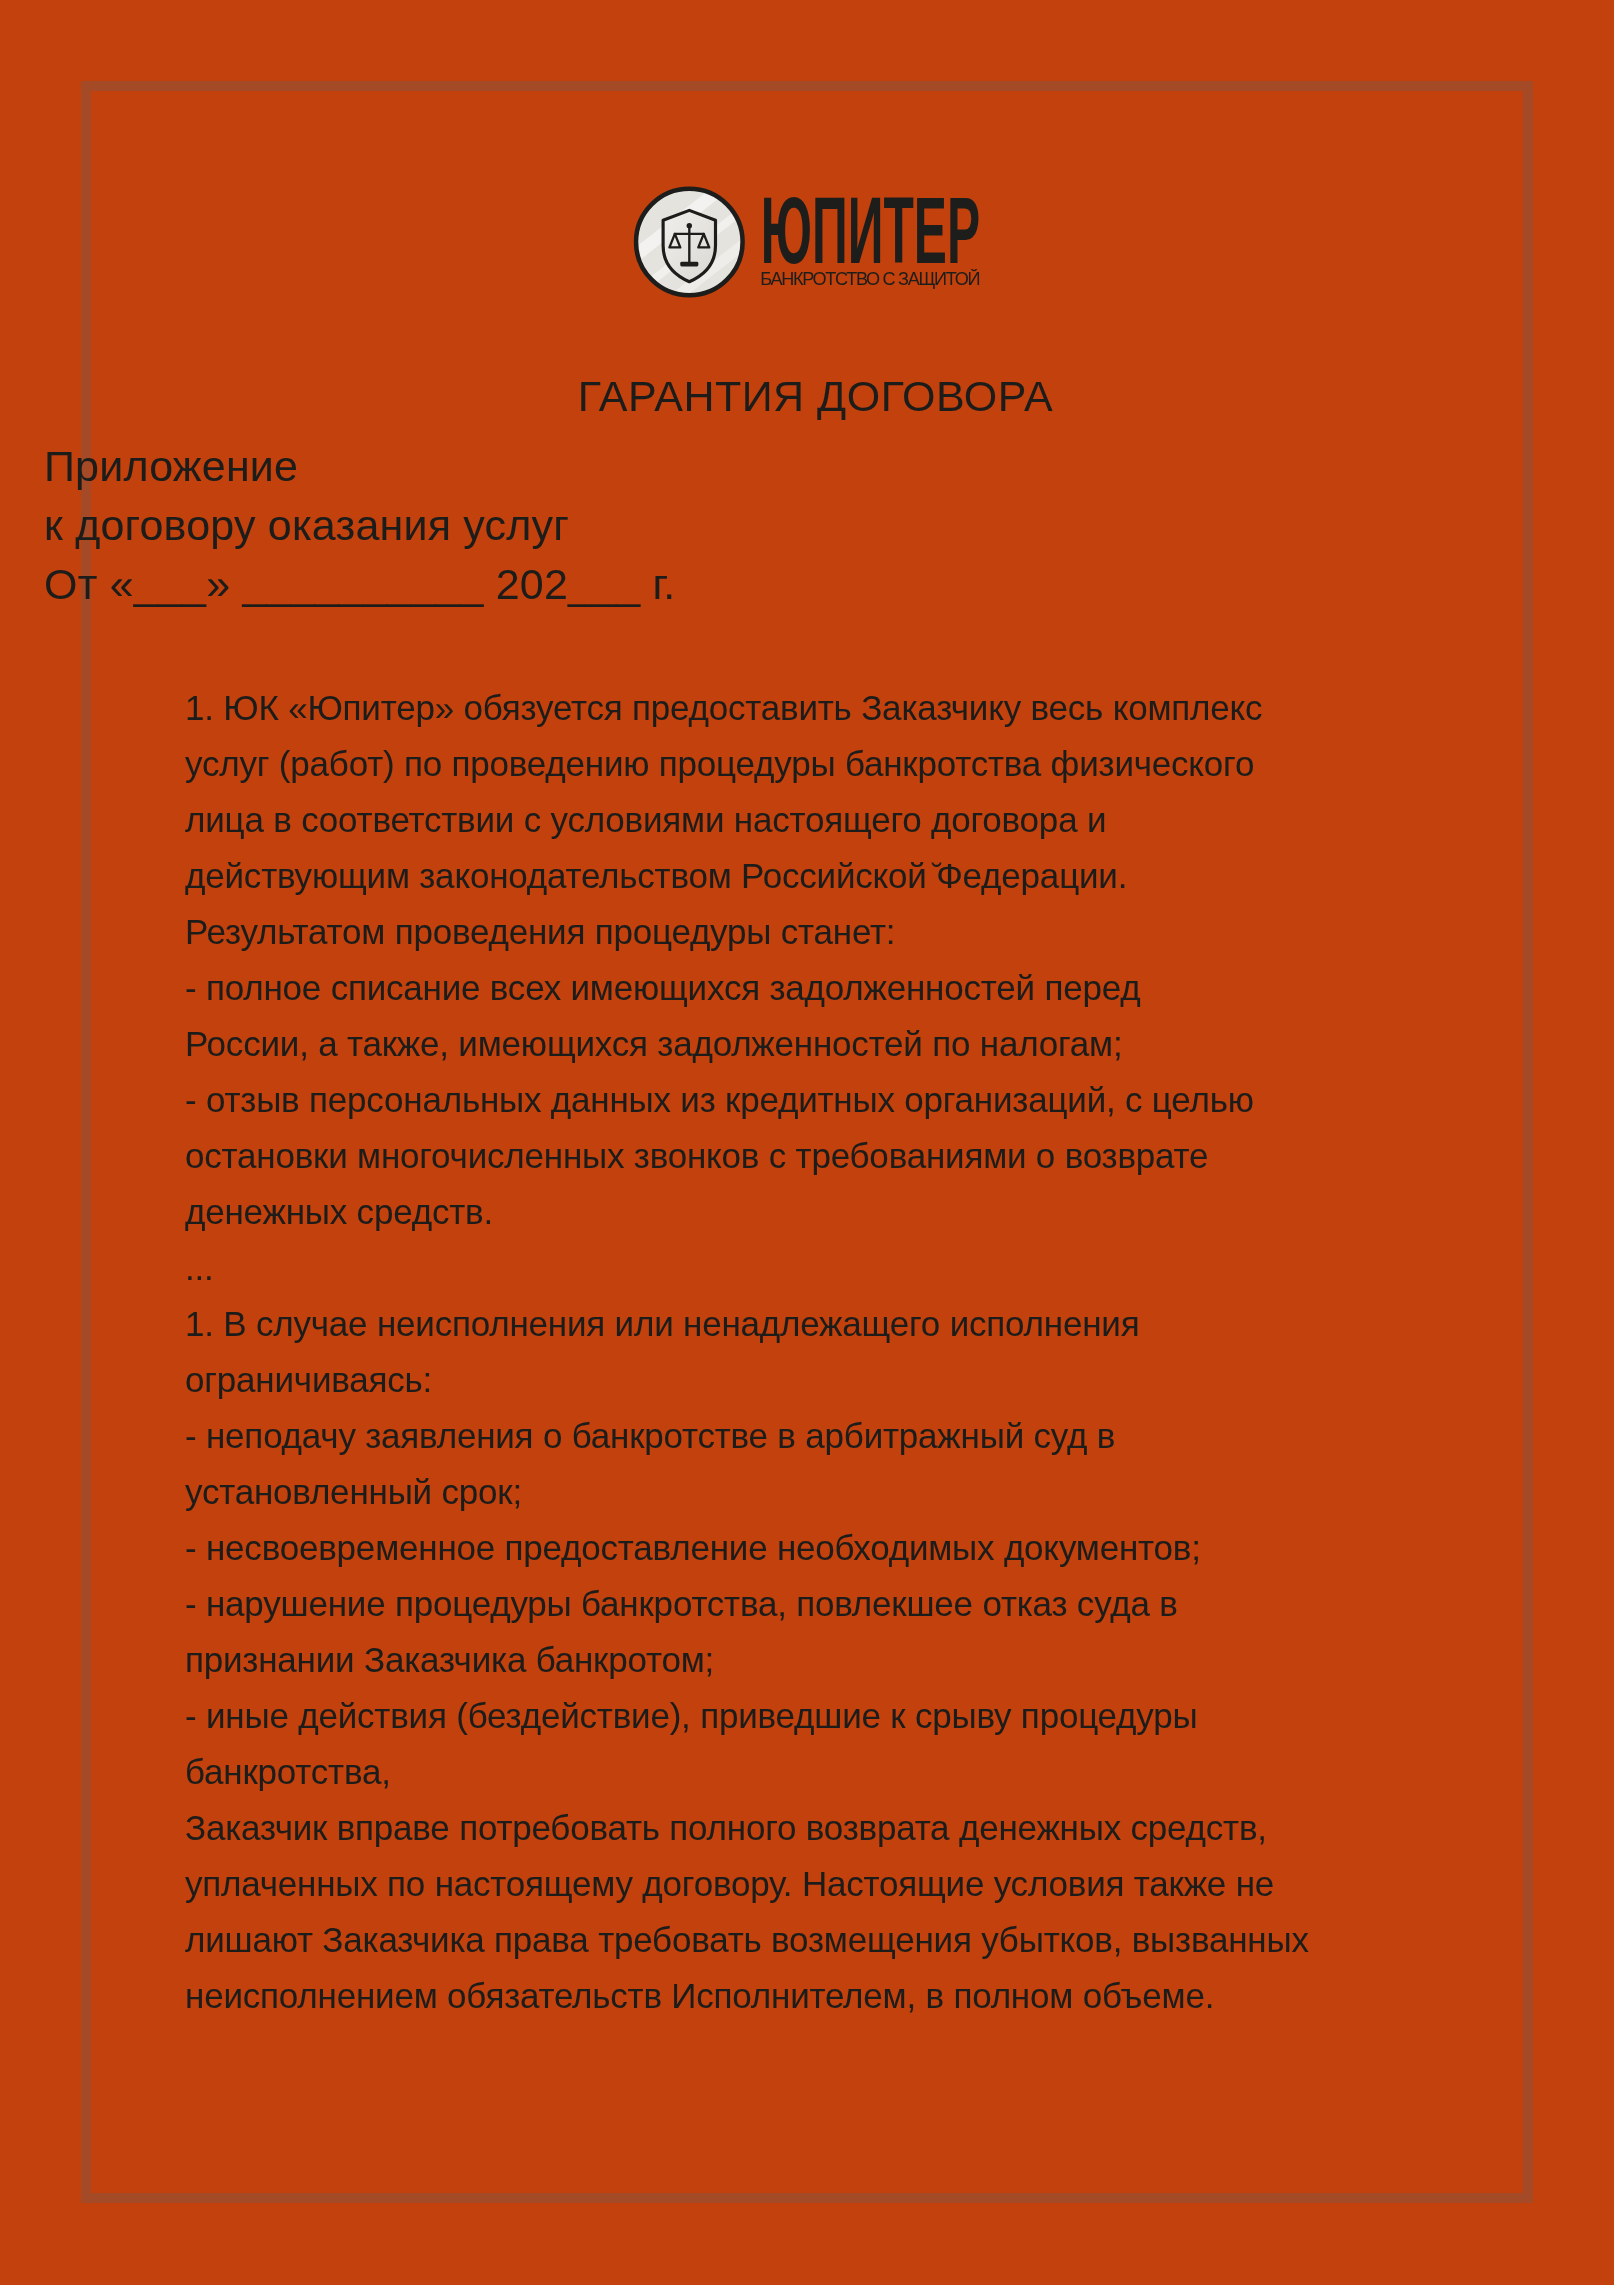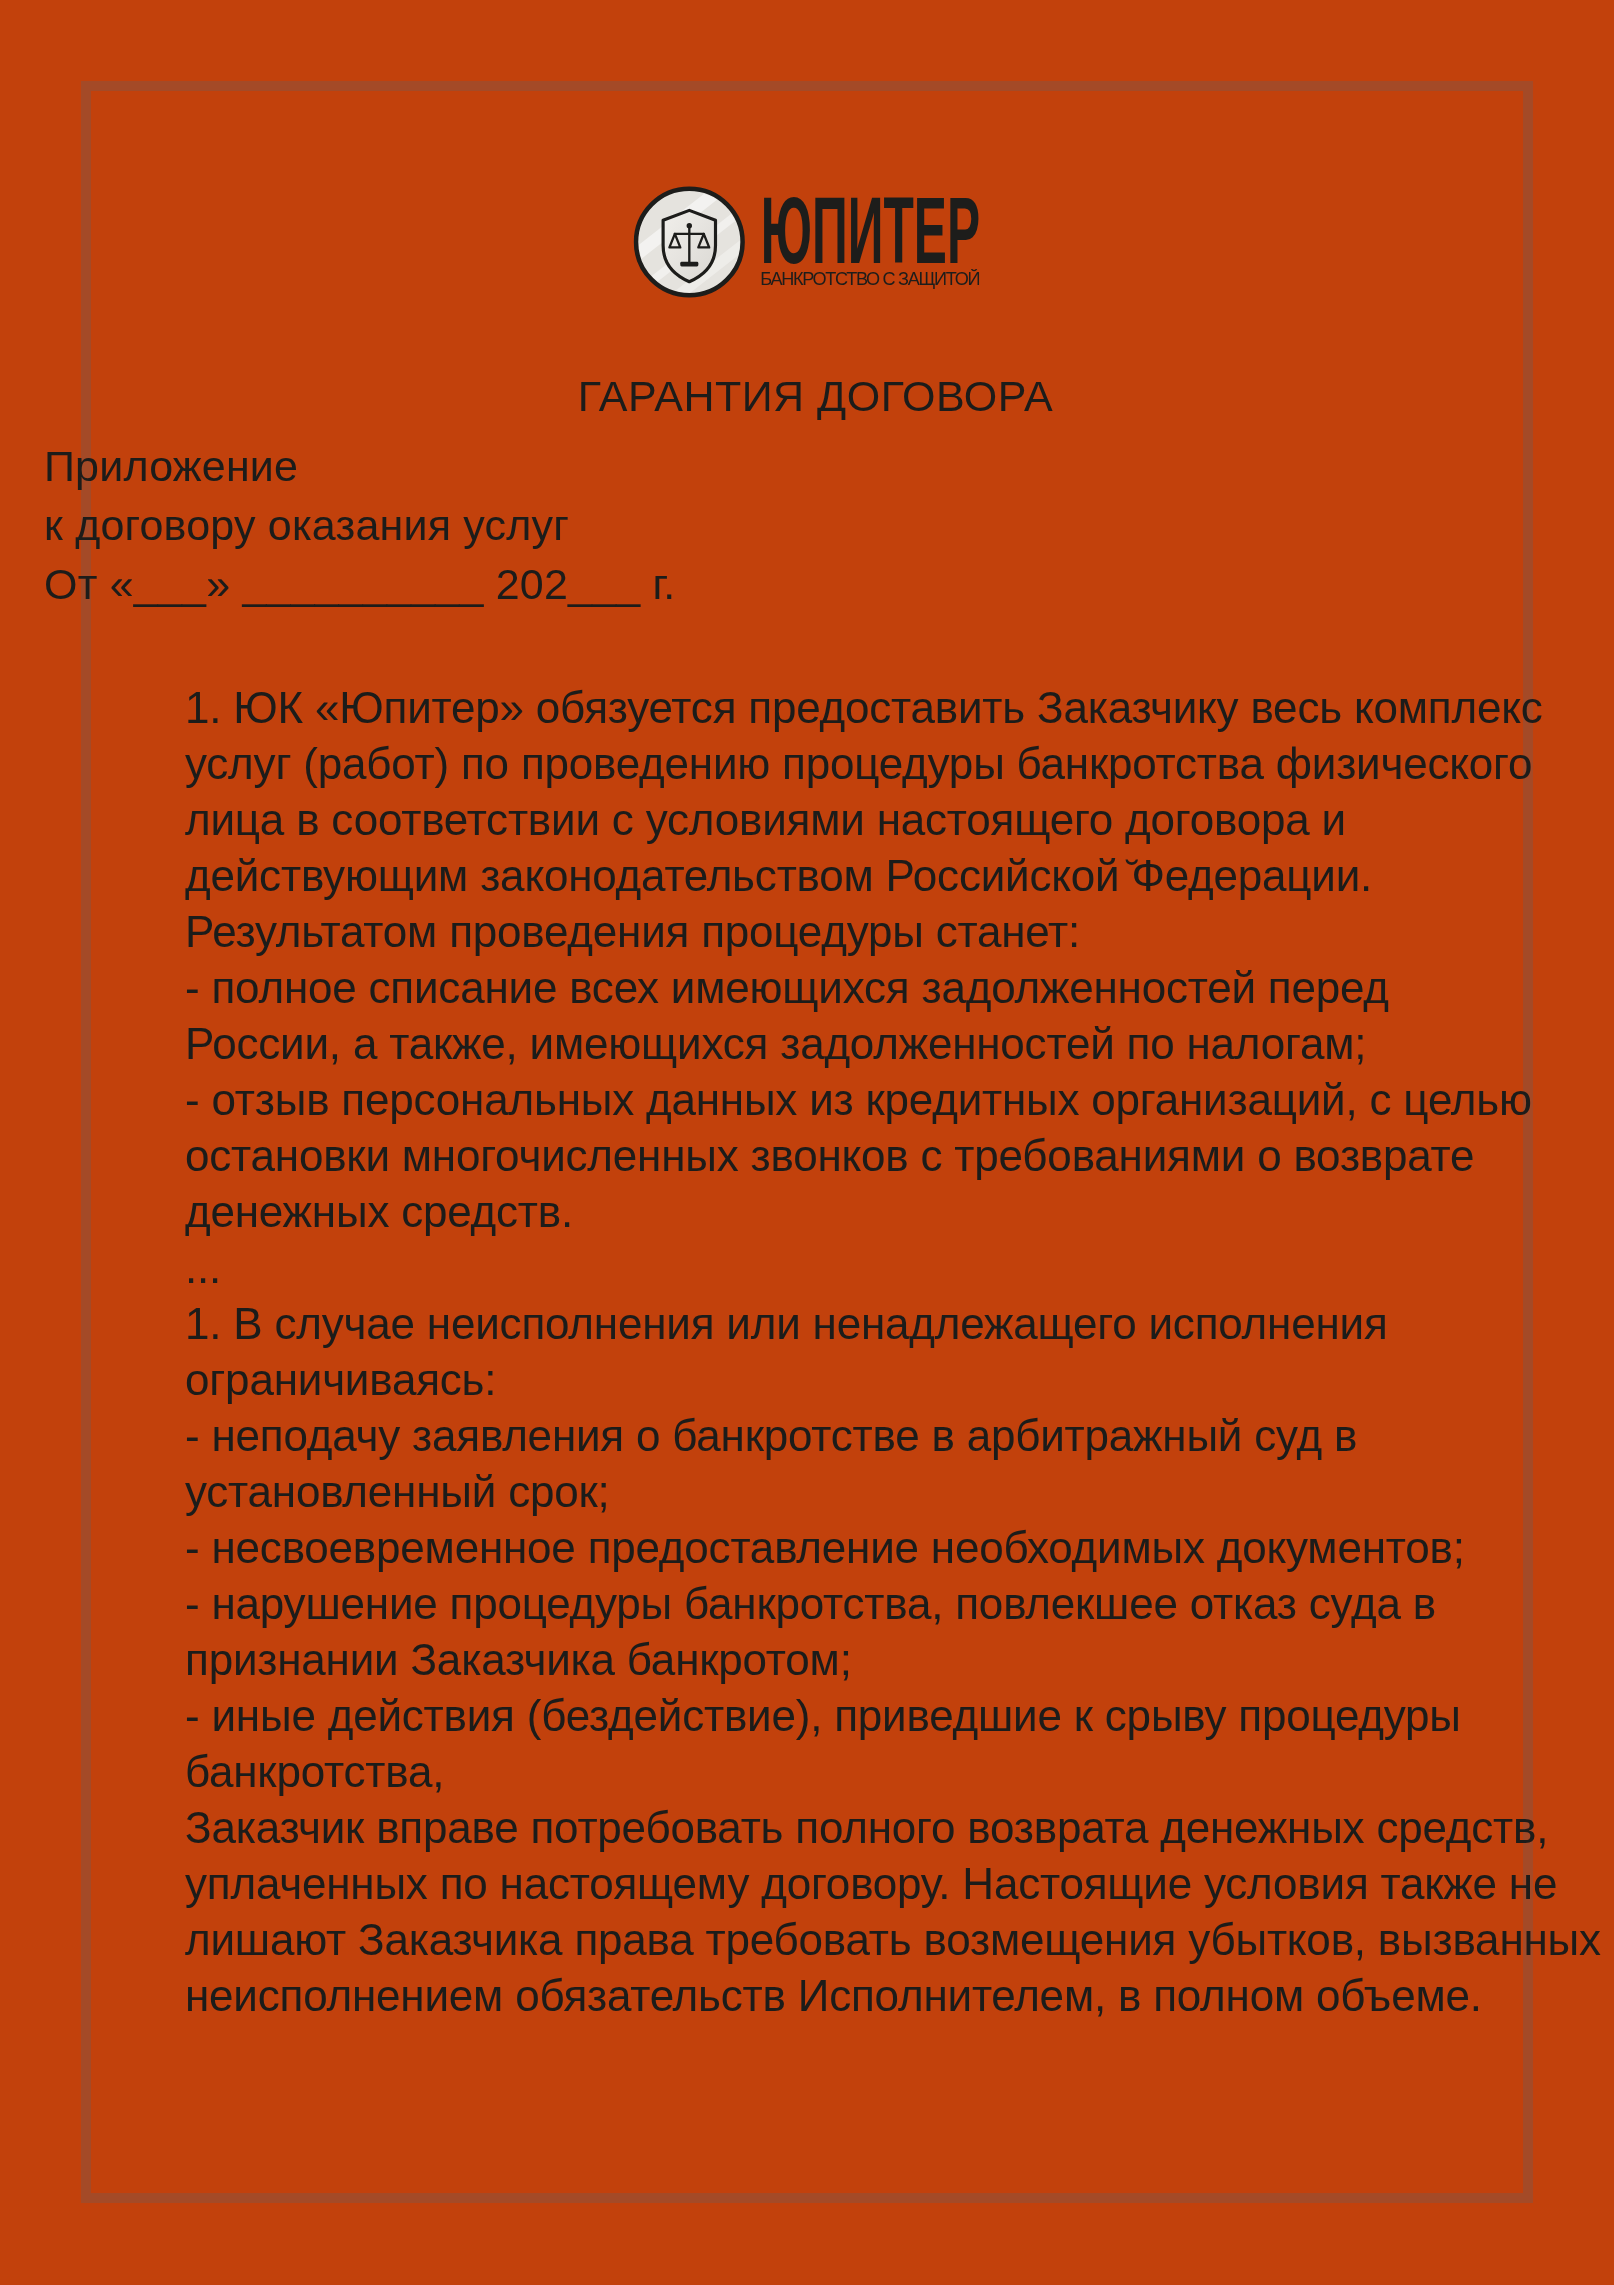--- a/index.html
+++ b/index.html
@@ -74,21 +74,21 @@
     line-height: 59px;
     letter-spacing: 0.2px;
     padding-left: 44px;
   }
   .subtitle p { margin: 0; }
   .doc-body {
     position: absolute;
     top: 680px;
     left: 185px;
     right: 90px;
-    font-size: 44px;
+    font-size: 35px;
     line-height: 56px;
     letter-spacing: -0.2px;
   }
   .doc-body p {
     margin: 0;
     white-space: nowrap;
   }
 </style>
 </head>
 <body>

